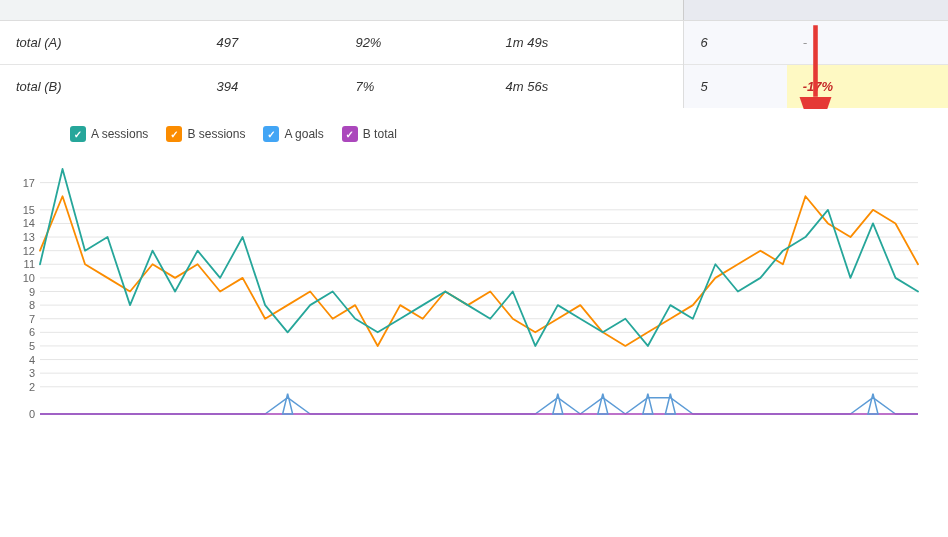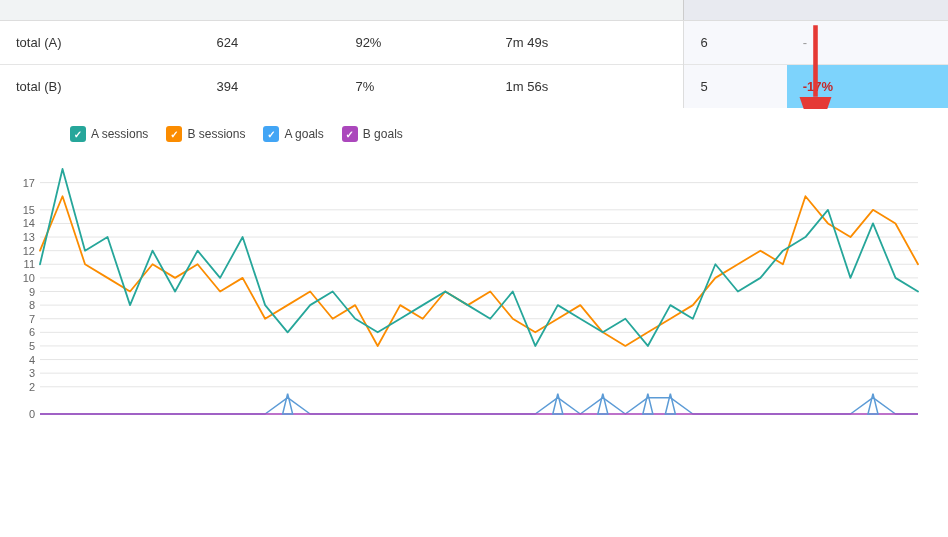--- a/index.html
+++ b/index.html
@@ -39,39 +39,40 @@
       background: #e8eaf0;
       border-left: 1px solid #ccc;
     }
 
     thead th.improvement-col {
       background: #e8eaf0;
     }
 
     tbody tr {
       border-bottom: 1px solid #e5e5e5;
+      font-style: italic;
     }
 
     tbody tr:last-child {
       border-bottom: none;
     }
 
     tbody td {
       padding: 14px 16px;
       font-size: 13px;
       color: #333;
     }
 
     tbody td.goal-col {
       background: #f7f8fc;
       border-left: 1px solid #ddd;
     }
 
     tbody td.improvement-col {
-      background: #7dd3fc;
+      background: #fef9c3;
       color: #c62828;
       font-weight: 600;
     }
 
     tbody td.dash-col {
       background: #f7f8fc;
       color: #999;
     }
 
     
@@ -159,31 +160,31 @@
         <th></th>
         <th></th>
         <th></th>
         <th class="goal-col"></th>
         <th class="improvement-col"></th>
       </tr>
     </thead>
     <tbody id="table-body">
     <tr>
     <td>total (A)</td>
-    <td>624</td>
+    <td>497</td>
     <td>92%</td>
-    <td>7m 49s</td>
+    <td>1m 49s</td>
     <td class="goal-col">6</td>
     <td class="dash-col" style="color:#999">-</td>
   </tr>
         <tr>
     <td>total (B)</td>
     <td>394</td>
     <td>7%</td>
-    <td>1m 56s</td>
+    <td>4m 56s</td>
     <td class="goal-col">5</td>
     <td class="improvement-col" style="color:#c62828">-17%</td>
   </tr>
       </tbody>
   </table>
 </div>
 
 <div class="chart-section">
   <div class="chart-header">
     <span class="chart-title"></span>
@@ -195,21 +196,21 @@
         <div class="legend-item">
     <div class="legend-check" style="background:#fb8c00;">✓</div>
     <span>B sessions</span>
   </div>
         <div class="legend-item">
     <div class="legend-check" style="background:#42a5f5;">✓</div>
     <span>A goals</span>
   </div>
         <div class="legend-item">
     <div class="legend-check" style="background:#ab47bc;">✓</div>
-    <span>B goals</span>
+    <span>B total</span>
   </div>
       </div>
   </div>
   <div class="chart-wrapper">
 
     <svg class="red-arrow" viewBox="0 0 60 90" style="position:absolute;top:-130px;right:105px;width:55px;height:85px;">
       <defs>
         <marker id="arrowhead" markerWidth="10" markerHeight="7" refX="0" refY="3.5" orient="auto">
           <polygon points="0 0, 10 3.5, 0 7" fill="#e53935"></polygon>
         </marker>

